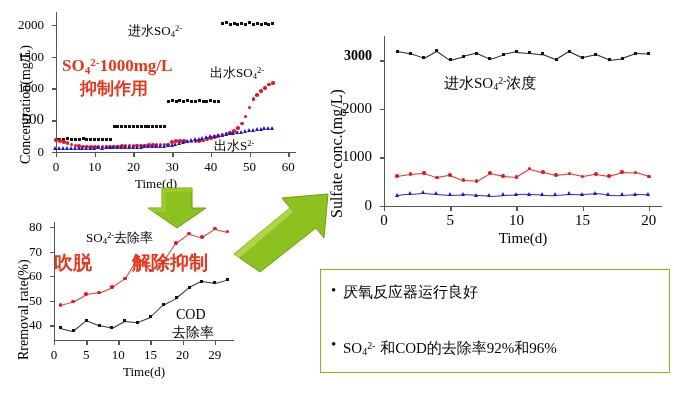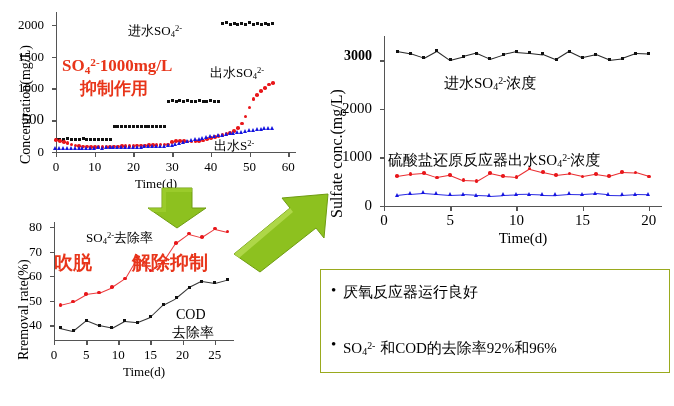--- a/index.html
+++ b/index.html
@@ -286,21 +286,21 @@
         <div class="xtick-lab" style="left: -16px; top: 126px; width: 32px; font-size: 13px;">0</div>
         <div class="tick" style="left: 32.1429px; top: 118px; width: 1.4px; height: 5px;"></div>
         <div class="xtick-lab" style="left: 16.1429px; top: 126px; width: 32px; font-size: 13px;">5</div>
         <div class="tick" style="left: 64.2857px; top: 118px; width: 1.4px; height: 5px;"></div>
         <div class="xtick-lab" style="left: 48.2857px; top: 126px; width: 32px; font-size: 13px;">10</div>
         <div class="tick" style="left: 96.4286px; top: 118px; width: 1.4px; height: 5px;"></div>
         <div class="xtick-lab" style="left: 80.4286px; top: 126px; width: 32px; font-size: 13px;">15</div>
         <div class="tick" style="left: 128.571px; top: 118px; width: 1.4px; height: 5px;"></div>
         <div class="xtick-lab" style="left: 112.571px; top: 126px; width: 32px; font-size: 13px;">20</div>
         <div class="tick" style="left: 160.714px; top: 118px; width: 1.4px; height: 5px;"></div>
-        <div class="xtick-lab" style="left: 144.714px; top: 126px; width: 32px; font-size: 13px;">25</div>
+        <div class="xtick-lab" style="left: 144.714px; top: 126px; width: 32px; font-size: 13px;">29</div>
         <div class="seg" style="left: 6.42857px; top: 82.8458px; width: 13.2484px; transform: rotate(-13.9588deg); background: rgb(232, 22, 26); opacity: 0.85;"></div>
         <div class="seg" style="left: 19.2857px; top: 79.65px; width: 14.8222px; transform: rotate(-29.8391deg); background: rgb(232, 22, 26); opacity: 0.85;"></div>
         <div class="seg" style="left: 32.1429px; top: 72.275px; width: 12.9718px; transform: rotate(-7.62331deg); background: rgb(232, 22, 26); opacity: 0.85;"></div>
         <div class="seg" style="left: 45px; top: 70.5542px; width: 13.9483px; transform: rotate(-22.814deg); background: rgb(232, 22, 26); opacity: 0.85;"></div>
         <div class="seg" style="left: 57.8571px; top: 65.1458px; width: 15.4705px; transform: rotate(-33.791deg); background: rgb(232, 22, 26); opacity: 0.85;"></div>
         <div class="seg" style="left: 70.7143px; top: 56.5417px; width: 25.1656px; transform: rotate(-59.2761deg); background: rgb(232, 22, 26); opacity: 0.85;"></div>
         <div class="seg" style="left: 83.5714px; top: 34.9083px; width: 18.8369px; transform: rotate(46.9566deg); background: rgb(232, 22, 26); opacity: 0.85;"></div>
         <div class="seg" style="left: 96.4286px; top: 48.675px; width: 15.3352px; transform: rotate(-33.0276deg); background: rgb(232, 22, 26); opacity: 0.85;"></div>
         <div class="seg" style="left: 109.286px; top: 40.3167px; width: 23.2911px; transform: rotate(-56.4943deg); background: rgb(232, 22, 26); opacity: 0.85;"></div>
         <div class="seg" style="left: 122.143px; top: 20.8958px; width: 15.8925px; transform: rotate(-36.0012deg); background: rgb(232, 22, 26); opacity: 0.85;"></div>
@@ -499,23 +499,20 @@
         <div class="tr" style="left: 222.448px; top: 156.186px; border-bottom-color: rgb(20, 20, 224);"></div>
         <div class="tr" style="left: 235.686px; top: 156.429px; border-bottom-color: rgb(20, 20, 224);"></div>
         <div class="tr" style="left: 248.924px; top: 155.7px; border-bottom-color: rgb(20, 20, 224);"></div>
         <div class="tr" style="left: 262.162px; top: 155.943px; border-bottom-color: rgb(20, 20, 224);"></div>
       </div>
     <div class="xlabel" style="left:165px;top:208px;width:80px;font-size:15px;">Time(d)</div>
 
     <div class="ann" style="left:126px;top:52px;font-size:15px;">
       <span class="ann-cjk">进水</span>SO<sub>4</sub><sup>2-</sup><span class="ann-cjk">浓度</span>
     </div>
-    <div class="ann" style="left:70px;top:129px;font-size:15px;">
-      <span class="ann-cjk">硫酸盐还原反应器出水</span>SO<sub>4</sub><sup>2-</sup><span class="ann-cjk">浓度</span>
-    </div>
   </div>
 
   <svg class="arrow" style="left:146px;top:186px;" width="62" height="44" viewBox="0 0 62 44">
     <polygon points="16,2 46,2 46,22 60,22 31,42 2,22 16,22" fill="#8DC11F" stroke="#6f9c12" stroke-width="1"></polygon>
     <polygon points="16,2 46,2 46,6 20,6 20,26 6,26 2,22 16,22" fill="#A6D435" opacity="0.55"></polygon>
   </svg>
 
   <svg class="arrow" style="left:232px;top:192px;" width="102" height="82" viewBox="0 0 102 82">
     <polygon points="2,62 58,16 50,6 96,2 92,46 84,36 28,80" fill="#8DC11F" stroke="#6f9c12" stroke-width="1"></polygon>
     <polygon points="2,62 58,16 61,20 7,66" fill="#BCE05A" opacity="0.7"></polygon>

